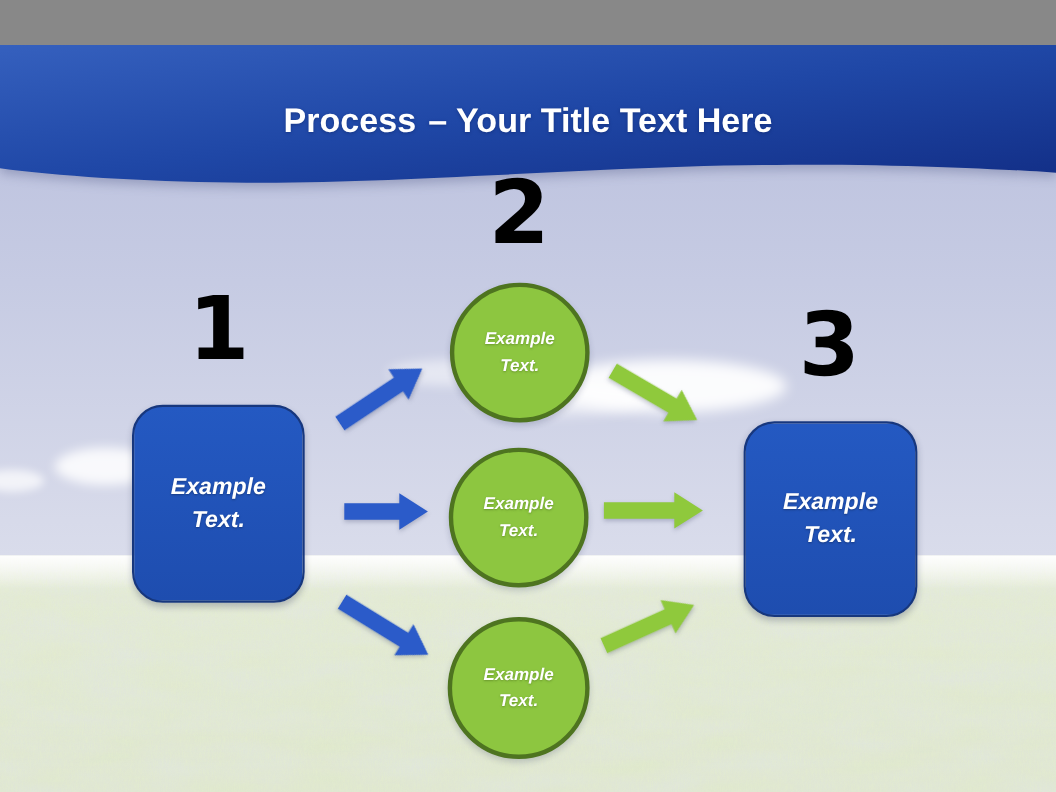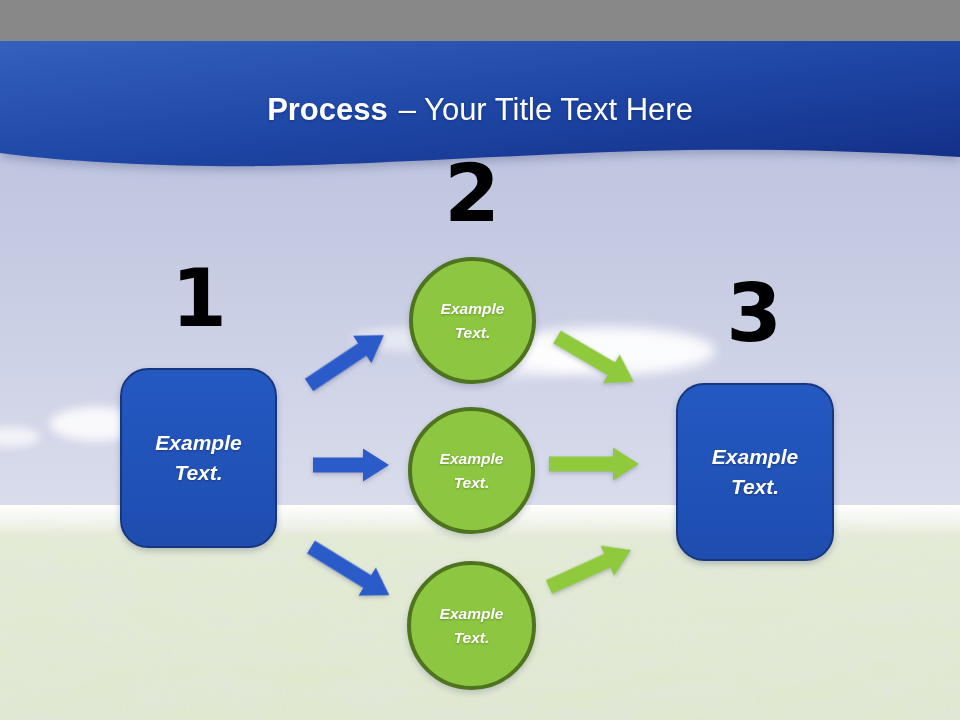--- a/index.html
+++ b/index.html
@@ -28,21 +28,21 @@
   .bottom-line{position:absolute;left:0;bottom:0;width:100%;height:4px;background:rgba(78,88,120,0.45);}
   
   .header-svg{position:absolute;left:0;top:0;filter:drop-shadow(0 4px 5px rgba(50,60,110,0.30));}
   .title{
     position:absolute;left:0;top:52px;width:960px;
     display:flex;justify-content:center;gap:11px;
     color:#FFFFFF;font-size:31px;line-height:1.1;
     text-shadow:0 1px 3px rgba(0,20,70,0.35);
   }
   .title .bold{font-weight:bold;}
-  .title .rest{font-weight:normal;text-align:right;}
+  .title .rest{font-weight:bold;text-align:right;}
   
   .step-number{
     position:absolute;transform:translate(-50%,-50%);
     font-family:"DejaVu Sans",sans-serif;font-weight:bold;
     font-size:80px;color:#000;line-height:1;
   }
   .step-number.n1{left:199px;top:258px;}
   .step-number.n2{left:472px;top:153px;}
   .step-number.n3{left:754px;top:273px;}
   

